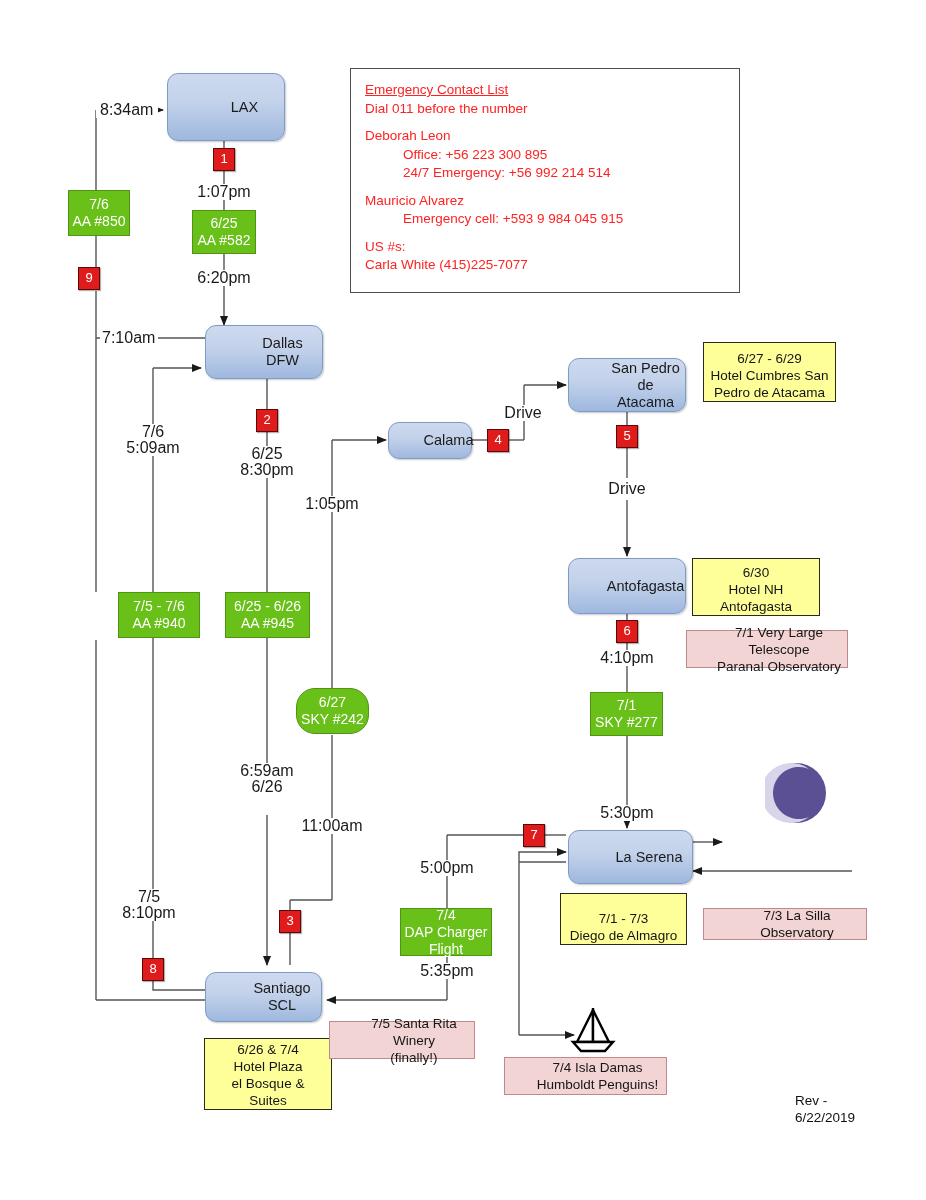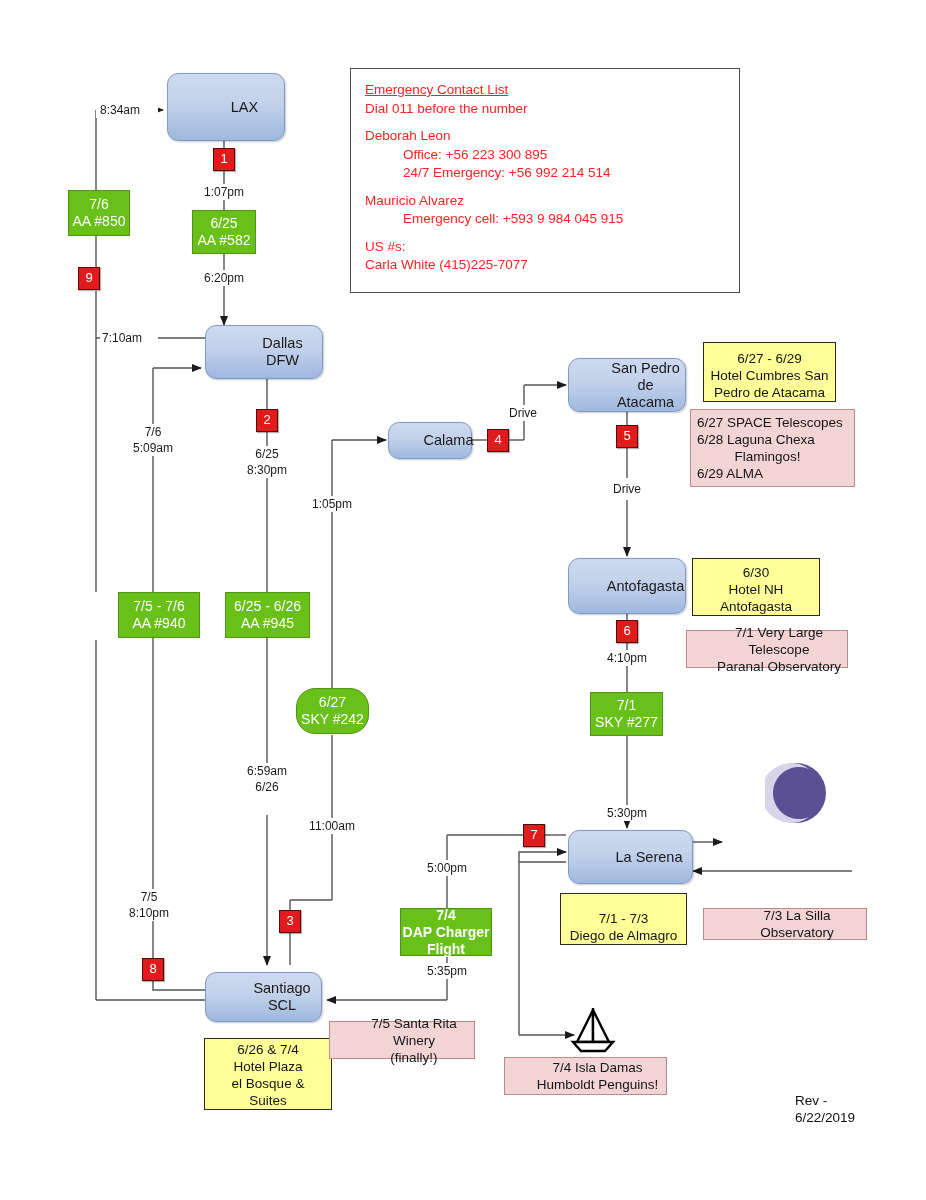--- a/index.html
+++ b/index.html
@@ -71,21 +71,21 @@
     font-size: 13px;
     line-height: 20px;
     text-align: center;
     z-index: 6;
     box-shadow: 1px 1px 1px rgba(0,0,0,0.3);
   }
 
   
   .tlabel {
     position: absolute;
-    font-size: 12px;
+    font-size: 16px;
     line-height: 16px;
     color: #1a1a1a;
     text-align: center;
     white-space: pre-line;
     z-index: 5;
     background: #ffffff;
   }
 
   
   .note-hotel {
@@ -316,21 +316,21 @@
   <div class="flight" style="left:296px; top:688px; width:73px; height:46px;border-radius:19px;">
     <span style="white-space:pre-line;">6/27
 SKY #242</span>
   </div>
 
   <div class="flight" style="left:590px; top:692px; width:73px; height:44px;">
     <span style="white-space:pre-line;">7/1
 SKY #277</span>
   </div>
 
-  <div class="flight" style="left:400px; top:908px; width:92px; height:48px;font-weight:bold;">
+  <div class="flight" style="left:400px; top:908px; width:92px; height:48px;">
     <span style="white-space:pre-line;">7/4
 DAP Charger
 Flight</span>
   </div>
 
   <div class="badge" style="left:213px; top:148px;">
     <span>1</span>
   </div>
   <div class="badge" style="left:256px; top:409px;">
     <span>2</span>
@@ -410,26 +410,20 @@
 Diego de Almagro</span>
   </div>
 
   <div class="note-hotel" style="left:204px; top:1038px; width:128px; height:72px;">
     <span style="white-space:pre-line;">6/26 &amp; 7/4
 Hotel Plaza
 el Bosque &amp;
 Suites</span>
   </div>
 
-  <div class="note-act left" style="left:690px; top:409px; width:165px; height:78px;">
-    <span style="white-space:pre;">6/27 SPACE Telescopes
-6/28 Laguna Chexa
-          Flamingos!
-6/29 ALMA</span>
-  </div>
 
   <div class="note-act center" style="left:686px; top:630px; width:162px; height:38px;">
     <span style="white-space:pre-line;">7/1 Very Large Telescope
 Paranal Observatory</span>
   </div>
 
   <div class="note-act center" style="left:703px; top:908px; width:164px; height:32px;">
     <span style="white-space:pre-line;">7/3 La Silla Observatory</span>
   </div>
 

